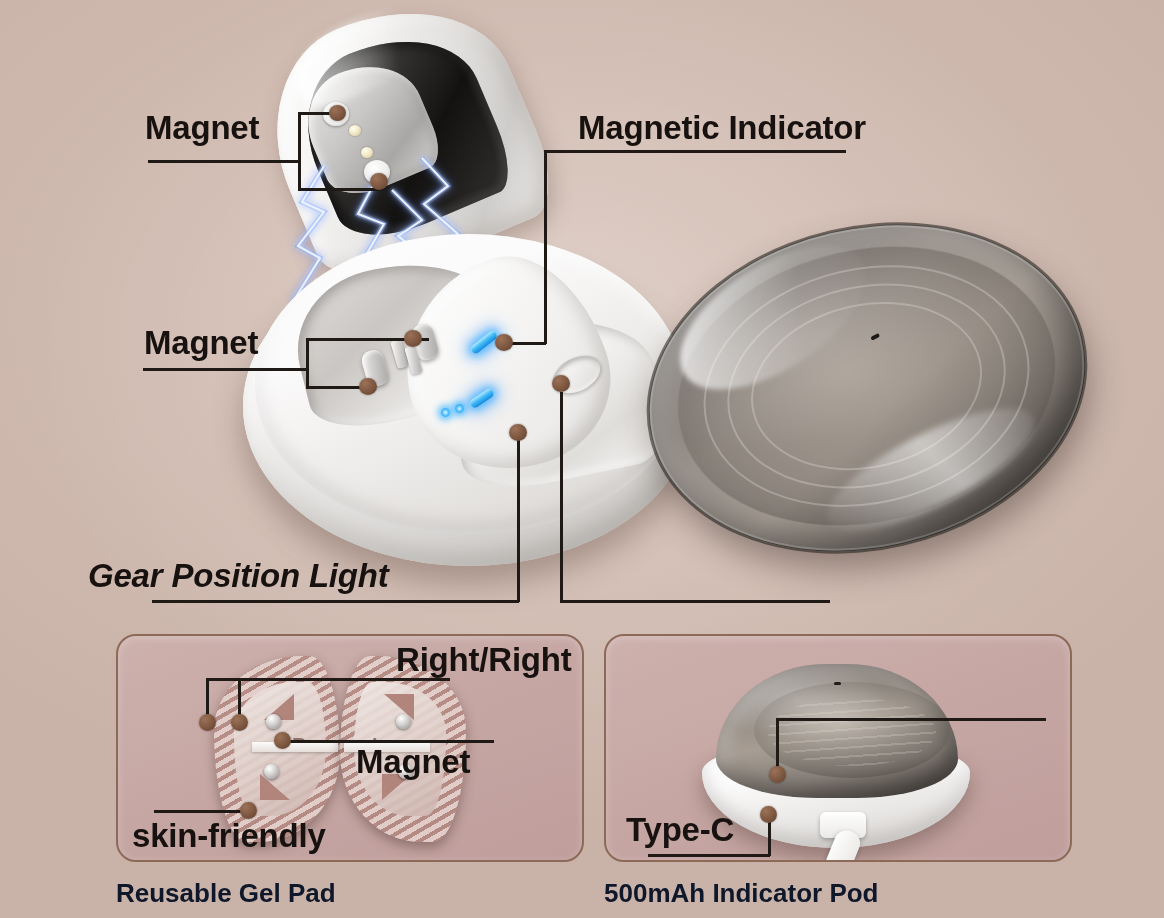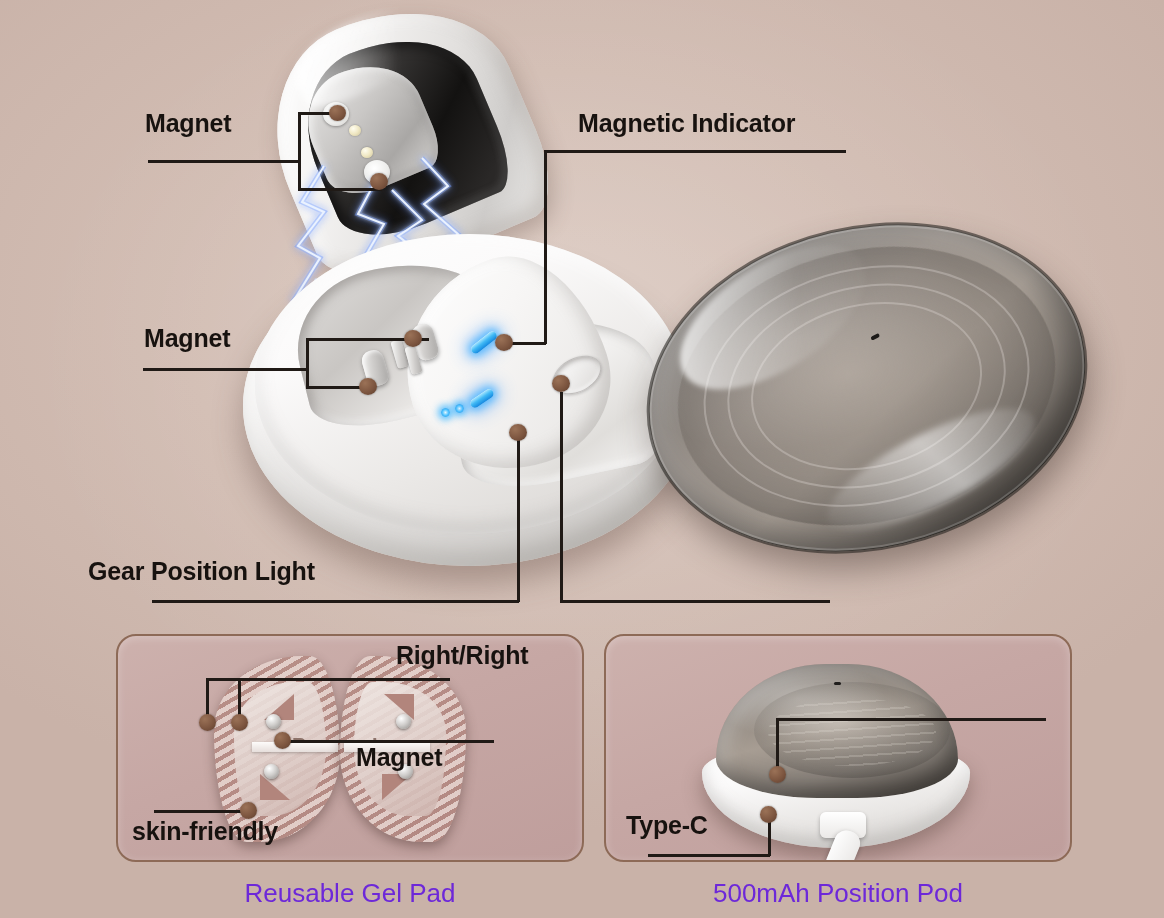--- a/index.html
+++ b/index.html
@@ -24,21 +24,21 @@
 
   
   .lbl {
     position:absolute;
     font-weight:bold;
     color:#17120f;
     white-space:pre;
     letter-spacing:-.2px;
     line-height:1.08;
   }
-  .lbl.sm { font-size:25px; }
+  .lbl.sm { font-size:33px; }
   
   .ln { position:absolute; background:#201a16; }
   .ln.h { height:2.5px; }
   .ln.v { width:2.5px; }
   .dot {
     position:absolute; border-radius:50%;
     background:radial-gradient(circle at 34% 30%, #9b7257 0%, #7d5640 55%, #5e3e2d 100%);
     box-shadow:0 0 2px rgba(0,0,0,.45);
   }
 
@@ -204,22 +204,22 @@
   .panel {
     position:absolute; border:2px solid #8d6a57; border-radius:20px;
     background:linear-gradient(160deg,#cdb1ad 0%,#c6a7a4 45%,#bf9e9c 100%);
     box-shadow:inset 0 2px 8px rgba(255,255,255,.25);
     overflow:hidden;
   }
   #panel-left  { left:116px; top:634px; width:468px; height:228px; }
   #panel-right { left:604px; top:634px; width:468px; height:228px; }
 
   .caption {
-    position:absolute; font-weight:normal; font-size:26px; color:#6d28d9;
-    text-align:center; white-space:pre;
+    position:absolute; font-weight:bold; font-size:26px; color:#0f172a;
+    text-align:left; white-space:pre;
   }
 
   
   .pad {
     position:absolute; width:126px; height:186px;
   }
   .pad-shape {
     position:absolute; inset:0;
     background:
       repeating-linear-gradient(150deg, rgba(168,118,108,.55) 0 4px, rgba(235,218,212,.75) 4px 9px);
@@ -413,21 +413,21 @@
   <div class="dot" style="left:495px; top:334px; width:18px; height:17px;"></div>
 
   <div class="lbl sm" style="left:144px; top:325px;">Magnet</div>
   <div class="ln h" style="left:143px; top:368px; width:165px;"></div>
   <div class="ln v" style="left:306px; top:338px; height:50px;"></div>
   <div class="ln h" style="left:306px; top:338px; width:123px;"></div>
   <div class="ln h" style="left:306px; top:386px; width:62px;"></div>
   <div class="dot" style="left:404px; top:330px; width:18px; height:17px;"></div>
   <div class="dot" style="left:359px; top:378px; width:18px; height:17px;"></div>
 
-  <div class="lbl sm" style="left:88px; top:558px;">Gear Position Light</div>
+  <div class="lbl sm" style="left:88px; top:558px;font-style:italic;">Gear Position Light</div>
   <div class="ln h" style="left:152px; top:600px; width:367px;"></div>
   <div class="ln v" style="left:517px; top:432px; height:170px;"></div>
   <div class="dot" style="left:509px; top:424px; width:18px; height:17px;"></div>
 
   <div class="ln h" style="left:560px; top:600px; width:270px;"></div>
   <div class="ln v" style="left:560px; top:392px; height:210px;"></div>
   <div class="dot" style="left:552px; top:375px; width:18px; height:17px;"></div>
 
   <div class="panel" id="panel-left">
 
@@ -488,15 +488,15 @@
     <div class="ln v" style="left:170px; top:82px; height:56px;"></div>
     <div class="dot" style="left:163px; top:130px; width:17px; height:17px;"></div>
 
     <div class="lbl sm" style="left:20px; top:176px;">Type-C</div>
     <div class="ln h" style="left:42px; top:218px; width:122px;"></div>
     <div class="ln v" style="left:162px; top:178px; height:42px;"></div>
     <div class="dot" style="left:154px; top:170px; width:17px; height:17px;"></div>
   </div>
 
   <div class="caption" style="left:116px; top:878px; width:468px;">Reusable Gel Pad</div>
-  <div class="caption" style="left:604px; top:878px; width:468px;">500mAh Position Pod</div>
+  <div class="caption" style="left:604px; top:878px; width:468px;">500mAh Indicator Pod</div>
 
 </div>
 
 </body></html>

